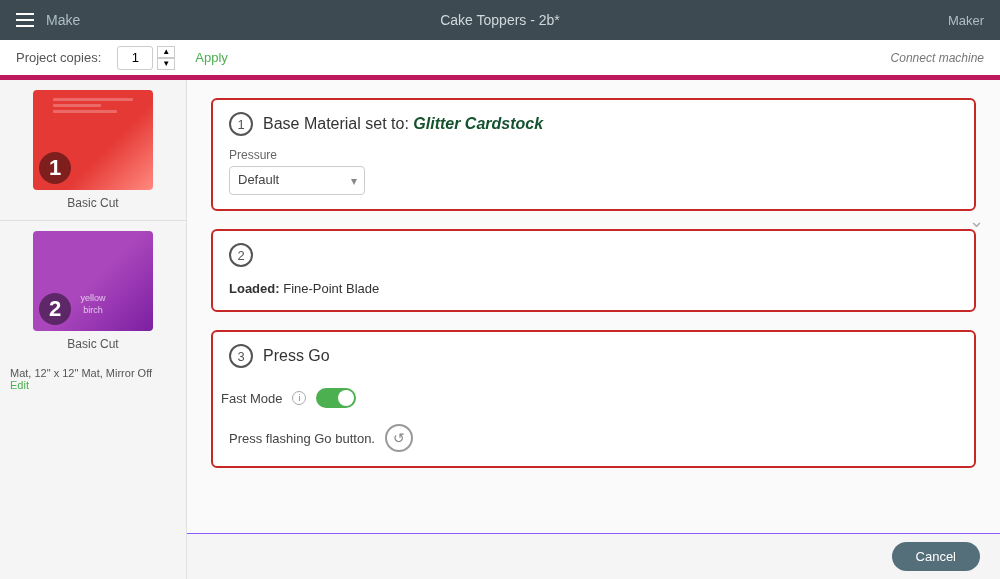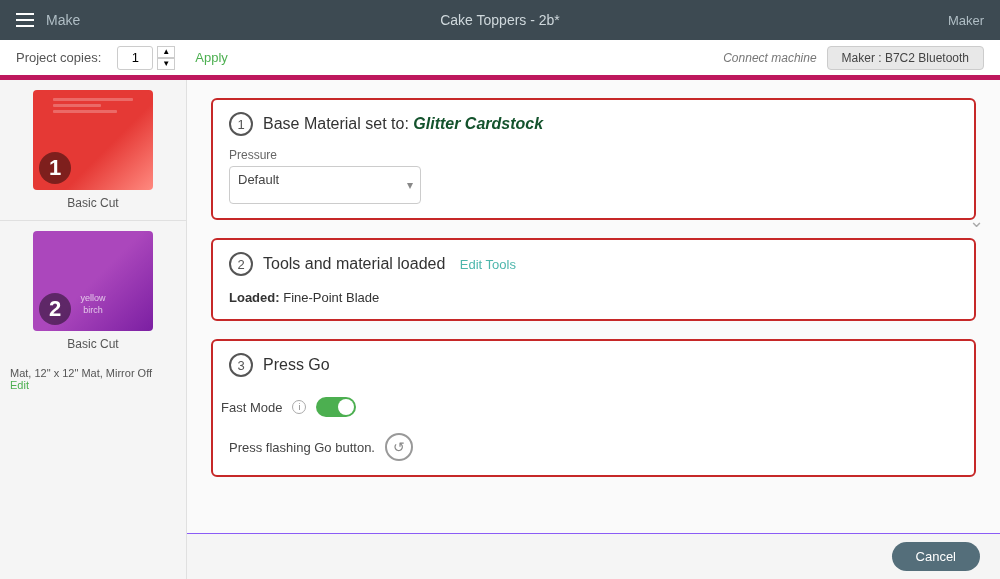--- a/index.html
+++ b/index.html
@@ -69,21 +69,21 @@
     
     .step-card { border: 2px solid #c62828; border-radius: 6px; margin-bottom: 18px; background: #fff; }
     .step-header { display: flex; align-items: center; padding: 12px 16px; gap: 10px; }
     .step-num { width: 24px; height: 24px; border-radius: 50%; border: 2px solid #555; display: flex; align-items: center; justify-content: center; font-size: 13px; color: #555; flex-shrink: 0; }
     .step-title { font-size: 16px; color: #333; }
     .step-title strong { font-weight: 700; color: #14532d; font-style: italic; }
     .step-body { padding: 0 16px 14px 16px; }
 
     
     .pressure-label { font-size: 12px; color: #666; margin-bottom: 4px; }
-    .pressure-select { border: 1px solid #ccc; border-radius: 4px; padding: 5px 28px 16px 8px; font-size: 13px; color: #444; background: #fff; appearance: none; position: relative; width: 192px; cursor: pointer; }
+    .pressure-select { border: 1px solid #ccc; border-radius: 4px; padding: 5px 28px 7px 8px; font-size: 13px; color: #444; background: #fff; appearance: none; position: relative; width: 136px; cursor: pointer; }
     .select-wrap { position: relative; display: inline-block; }
     .select-wrap::after { content: '▾'; position: absolute; right: 8px; top: 50%; transform: translateY(-50%); color: #888; pointer-events: none; font-size: 12px; }
 
     
     .edit-tools-link { color: #4db6ac; font-size: 13px; cursor: pointer; margin-left: 10px; }
     .loaded-text { font-size: 13px; color: #333; margin-top: 2px; padding: 0 16px 14px 16px; }
     .loaded-text strong { font-weight: 600; }
 
     
     .fast-mode-row { display: flex; align-items: center; gap: 10px; padding: 8px 8px; }
@@ -127,21 +127,20 @@
   <div class="copies-control">
     <input type="text" class="copies-input" value="1" style="">
     <div class="copies-arrows">
       <button>▲</button>
       <button>▼</button>
     </div>
   </div>
   <button class="apply-btn">Apply</button>
   <div class="connect-area">
     <span class="connect-label">Connect machine</span>
-    <div class="machine-badge">Maker : B7C2 Bluetooth</div>
   </div>
 </div>
 
 <div class="main">
 
   <div class="left-panel">
 
     <div class="mat-item">
       <div class="mat-card">
         <div class="mat-image-wrap">
@@ -199,24 +198,20 @@
             <option>More</option>
             <option>Less</option>
           </select>
         </div>
       </div>
     </div>
 
     <div class="step-card">
       <div class="step-header">
         <div class="step-num">2</div>
-        <div class="step-title">
-          <span>Tools and material loaded</span>
-          <span class="edit-tools-link">Edit Tools</span>
-        </div>
       </div>
       <div class="loaded-text">
         <strong>Loaded:</strong>
         <span>Fine-Point Blade</span>
       </div>
     </div>
 
     <div class="step-card">
       <div class="step-header">
         <div class="step-num">3</div>

